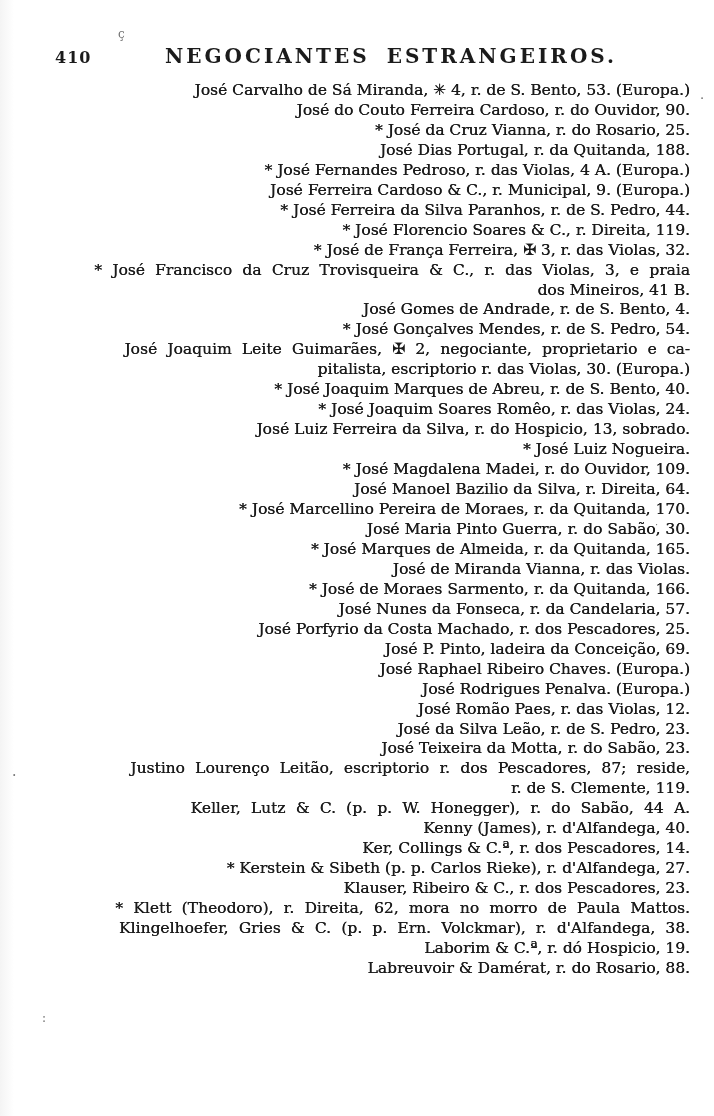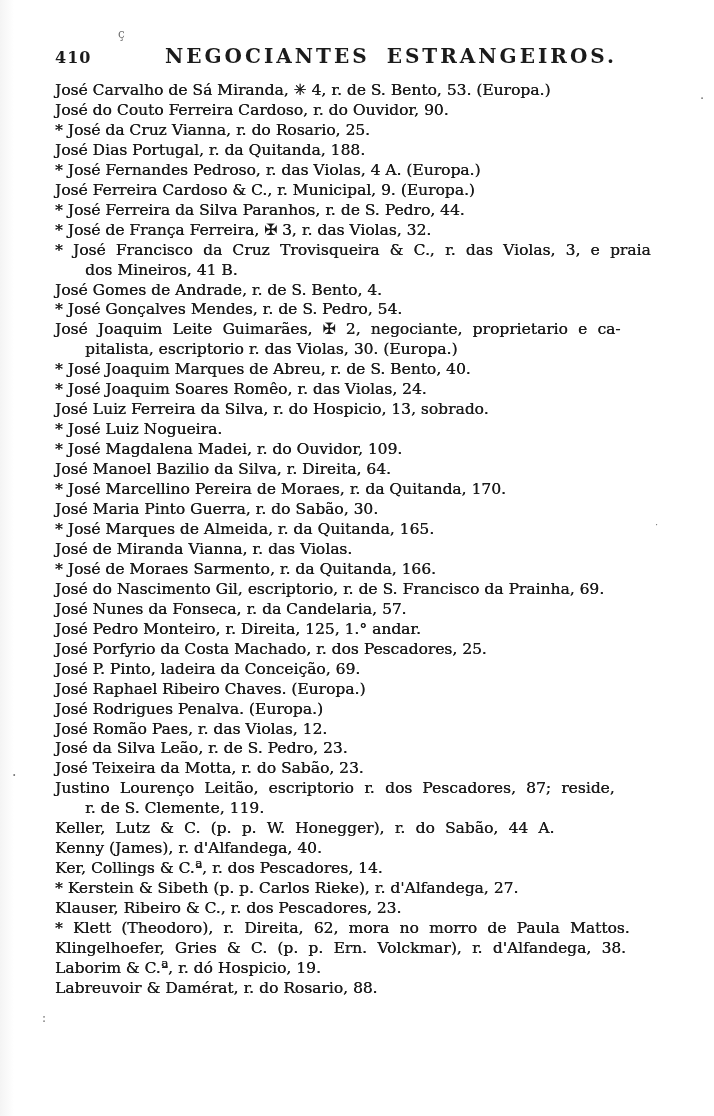--- a/index.html
+++ b/index.html
@@ -19,21 +19,21 @@
   .hdr{
     display:flex;align-items:baseline;
     font-weight:bold;font-size:16px;
     margin-bottom:13px;
   }
   .pagenum{width:110px;letter-spacing:1px;font-size:16px;}
   .title{letter-spacing:3px;word-spacing:7px;font-size:20px;}
   .entries{font-size:15.5px;line-height:19.95px;
     text-shadow:0.25px 0 0 currentColor; 
   }
-  .entry{margin:0;}
+  .entry{margin:0;text-align:right;}
   .line{display:block;white-space:nowrap;}
   .cont{padding-left:30px;}
   .wide{word-spacing:0.34em;}
   .speck{position:absolute;color:#444;opacity:.75;line-height:1;
     font-family:"DejaVu Serif",serif;}
 </style>
 </head>
 <body>
 
 <div class="page">
@@ -55,20 +55,23 @@
         <span class="line">José Dias Portugal, r. da Quitanda, 188.</span>
       </p>
       <p class="entry">
         <span class="line">* José Fernandes Pedroso, r. das Violas, 4 A. (Europa.)</span>
       </p>
       <p class="entry">
         <span class="line">José Ferreira Cardoso &amp; C., r. Municipal, 9. (Europa.)</span>
       </p>
       <p class="entry">
         <span class="line">* José Ferreira da Silva Paranhos, r. de S. Pedro, 44.</span>
+      </p>
+      <p class="entry">
+        <span class="line">* José Florencio Soares &amp; C., r. Direita, 119.</span>
       </p>
       <p class="entry">
         <span class="line">* José de França Ferreira, ✠ 3, r. das Violas, 32.</span>
       </p>
       <p class="entry">
         <span class="line wide">* José Francisco da Cruz Trovisqueira &amp; C., r. das Violas, 3, e praia</span>
         <span class="line cont">dos Mineiros, 41 B.</span>
       </p>
       <p class="entry">
         <span class="line">José Gomes de Andrade, r. de S. Bento, 4.</span>
@@ -107,27 +110,21 @@
       <p class="entry">
         <span class="line">* José Marques de Almeida, r. da Quitanda, 165.</span>
       </p>
       <p class="entry">
         <span class="line">José de Miranda Vianna, r. das Violas.</span>
       </p>
       <p class="entry">
         <span class="line">* José de Moraes Sarmento, r. da Quitanda, 166.</span>
       </p>
       <p class="entry">
-        <span class="line">José do Nascimento Gil, escriptorio, r. de S. Francisco da Prainha, 69.</span>
-      </p>
-      <p class="entry">
         <span class="line">José Nunes da Fonseca, r. da Candelaria, 57.</span>
-      </p>
-      <p class="entry">
-        <span class="line">José Pedro Monteiro, r. Direita, 125, 1.° andar.</span>
       </p>
       <p class="entry">
         <span class="line">José Porfyrio da Costa Machado, r. dos Pescadores, 25.</span>
       </p>
       <p class="entry">
         <span class="line">José P. Pinto, ladeira da Conceição, 69.</span>
       </p>
       <p class="entry">
         <span class="line">José Raphael Ribeiro Chaves. (Europa.)</span>
       </p>

